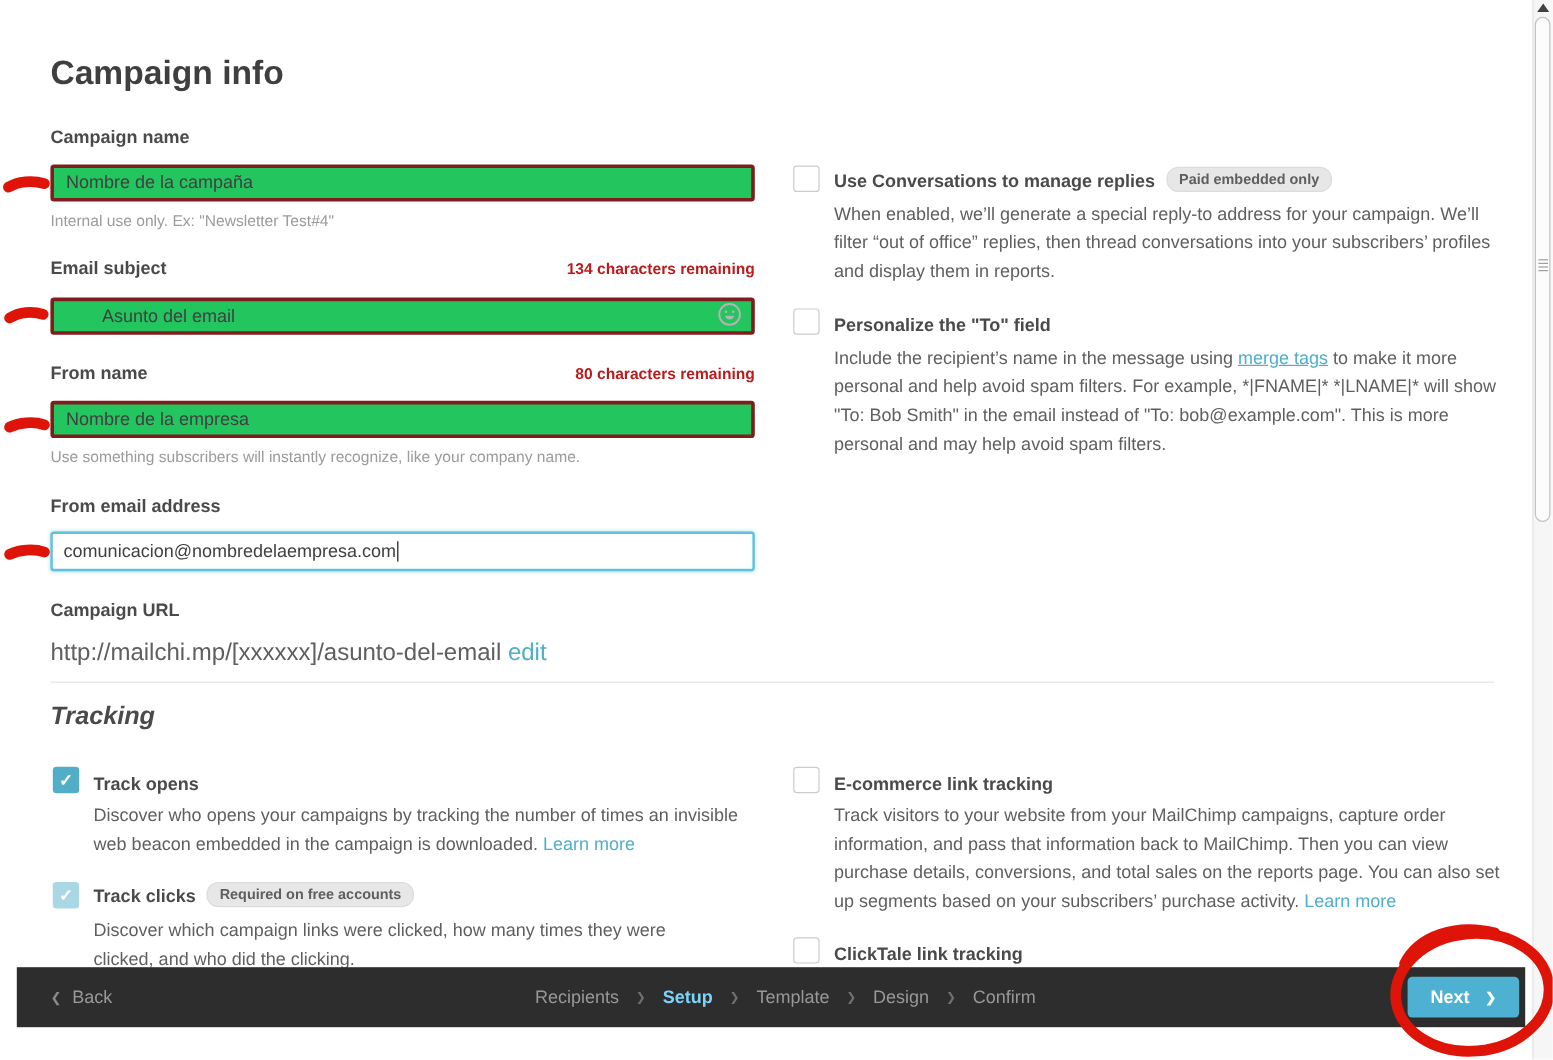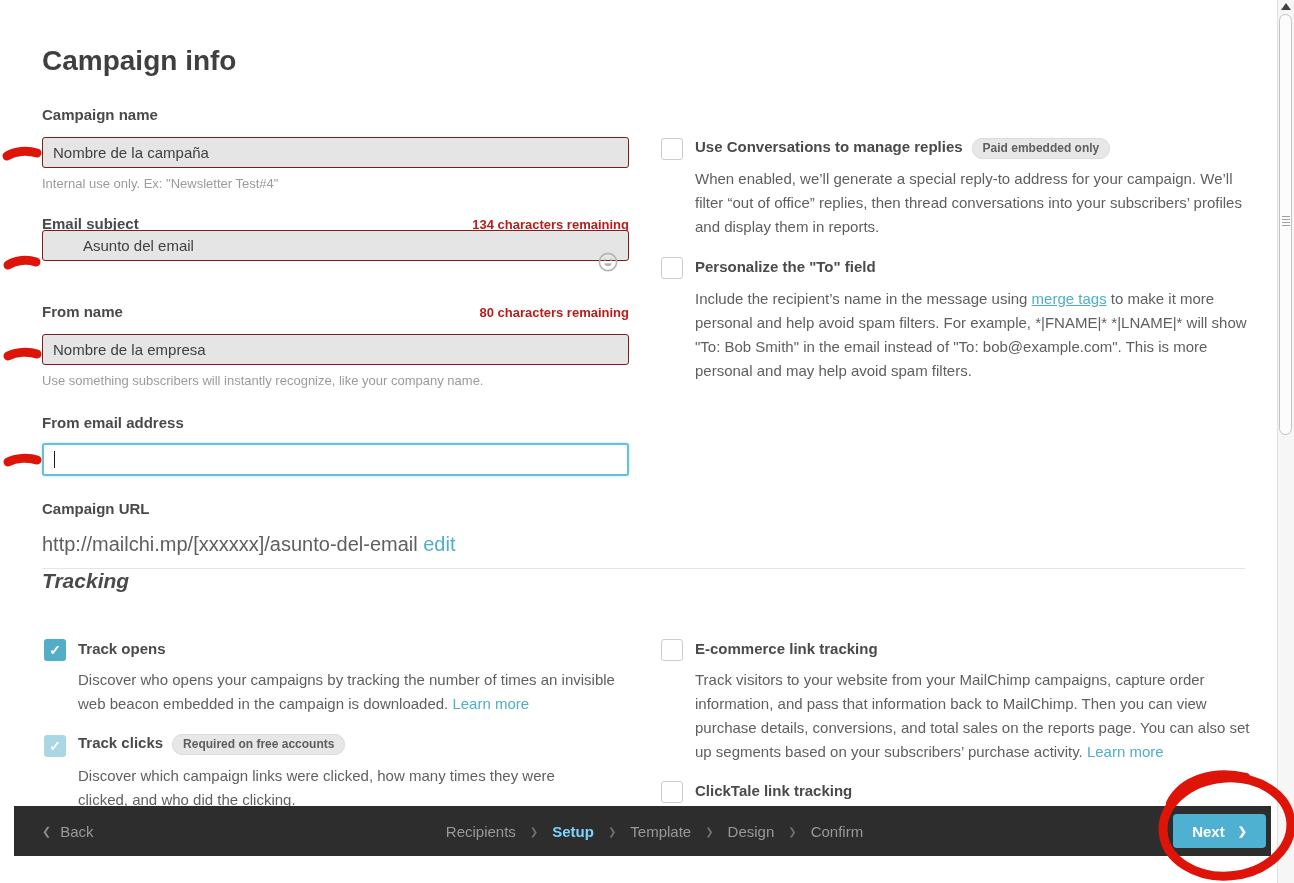--- a/index.html
+++ b/index.html
@@ -8,40 +8,40 @@
     width:1294px; height:883px; position:relative; overflow:hidden;
     background:#ffffff; font-family:"Liberation Sans", sans-serif;
   }
   .abs { position:absolute; }
   .page-title { font-size:28px; font-weight:bold; color:#3f3f3f; }
   .field-label { font-size:15px; font-weight:bold; color:#4a4a4a; }
   .label-row { display:flex; justify-content:space-between; align-items:baseline; width:587px; }
   .counter { font-size:13px; font-weight:bold; color:#b91c1c; }
   .helper { font-size:13px; color:#9b9b9b; }
   .text-input {
-    width:587px; height:31px; border:1px solid #7f1d1d; border-radius:3px;
-    padding:0 10px; font-family:inherit; font-size:15px; color:#404040; background:#e5e5e5;
+    width:587px; height:31px; border:3px solid #7f1d1d; border-radius:3px;
+    padding:0 10px; font-family:inherit; font-size:15px; color:#404040; background:#22c55e;
   }
   .input-focused {
     width:587px; height:33px; border:2px solid #61c2d8; border-radius:3px;
     box-shadow:0 0 3px rgba(97,194,216,.55);
     display:flex; align-items:center; padding:0 9px; font-size:15px; color:#404040; background:#fff;
   }
   .caret { width:1px; height:17px; background:#1a1a1a; margin-left:1px; }
   .url-text { font-size:20px; color:#5f5f5f; }
   a.link { color:#4fafc7; text-decoration:none; cursor:pointer; }
   a.link.underlined { text-decoration:underline; }
   .divider { height:1px; background:#e4e4e4; }
   .section-heading { font-size:21px; font-style:italic; font-weight:bold; color:#4a4a4a; }
   .checkbox { width:22px; height:22px; border-radius:3px; display:flex; align-items:center; justify-content:center; cursor:pointer; }
   .checkbox.checked { background:#52aec7; }
   .checkbox.checked-disabled { background:#a9d8e4; }
   .checkbox.unchecked { background:#fff; border:1px solid #cccccc; }
   .checkbox .check { color:#fff; font-size:14px; font-weight:bold; font-style:normal; line-height:1; }
-  .opt-row { display:flex; align-items:flex-start; height:22px; }
+  .opt-row { display:flex; align-items:flex-end; height:22px; }
   .opt-label { font-size:15px; font-weight:bold; color:#4a4a4a; }
   .badge {
     font-size:12px; font-weight:bold; color:#5e5e5e; background:#e7e7e7;
     border:1px solid #dcdcdc; border-radius:10px; padding:2px 10px 3px; margin-left:9px; white-space:nowrap;
   }
   .para { font-size:15px; line-height:24px; color:#5f5f5f; }
   .footer-bar {
     left:14px; top:806px; width:1257px; height:50px; background:#2d2d2d;
     display:flex; align-items:center; z-index:10;
   }
@@ -71,51 +71,52 @@
 <h1 class="abs page-title" style="left:42px; top:26px;">Campaign info</h1>
 
 <div class="abs field-label" style="left:42px; top:106px;">Campaign name</div>
 <input class="abs text-input" style="left: 42px; top: 137px;" value="Nombre de la campaña">
 <div class="abs helper" style="left:42px; top:176px;">Internal use only. Ex: "Newsletter Test#4"</div>
 
 <div class="abs label-row" style="left:42px; top:215px;">
   <span class="field-label">Email subject</span>
   <span class="counter">134 characters remaining</span>
 </div>
-<input class="abs text-input" style="left: 42px; top: 230px; padding-left: 40px;" value="Asunto del email">
+<input class="abs text-input" style="left: 42px; top: 248px; padding-left: 40px;" value="Asunto del email">
 <span class="abs" style="left:598px; top:252px;">
   <svg width="20" height="20" viewBox="0 0 20 20">
     <circle cx="10" cy="10" r="8.6" fill="none" stroke="#b4b4b4" stroke-width="1.6"></circle>
     <circle cx="7" cy="7.8" r="1.1" fill="#b4b4b4"></circle>
     <circle cx="13" cy="7.8" r="1.1" fill="#b4b4b4"></circle>
     <path d="M6.2 11.2 a3.9 3.9 0 0 0 7.6 0 z" fill="#b4b4b4"></path>
   </svg>
 </span>
 
 <div class="abs label-row" style="left:42px; top:303px;">
   <span class="field-label">From name</span>
   <span class="counter">80 characters remaining</span>
 </div>
 <input class="abs text-input" style="left: 42px; top: 334px;" value="Nombre de la empresa">
 <div class="abs helper" style="left:42px; top:373px;">Use something subscribers will instantly recognize, like your company name.</div>
 
 <div class="abs field-label" style="left:42px; top:414px;">From email address</div>
 <div class="abs input-focused" style="left:42px; top:443px;" role="textbox">
+  <span>comunicacion@nombredelaempresa.com</span>
   <span class="caret"></span>
 </div>
 
 <div class="abs field-label" style="left:42px; top:500px;">Campaign URL</div>
 <div class="abs url-text" style="left:42px; top:533px;">
   <span>http://mailchi.mp/[xxxxxx]/asunto-del-email</span>
   <a class="link">edit</a>
 </div>
 
 <div class="abs divider" style="left:42px; top:568px; width:1203px;"></div>
 
-<h2 class="abs section-heading" style="left:42px; top:569px; margin:0;">Tracking</h2>
+<h2 class="abs section-heading" style="left:42px; top:585px; margin:0;">Tracking</h2>
 
 <span class="abs checkbox checked" style="left:44px; top:639px;">
   <i class="check">✓</i>
 </span>
 <div class="abs opt-row" style="left:78px; top:640px;">
   <span class="opt-label">Track opens</span>
 </div>
 <div class="abs para" style="left:78px; top:668px; width:548px;">
   <span>Discover who opens your campaigns by tracking the number of times an invisible web beacon embedded in the campaign is downloaded.</span>
   <a class="link">Learn more</a>

